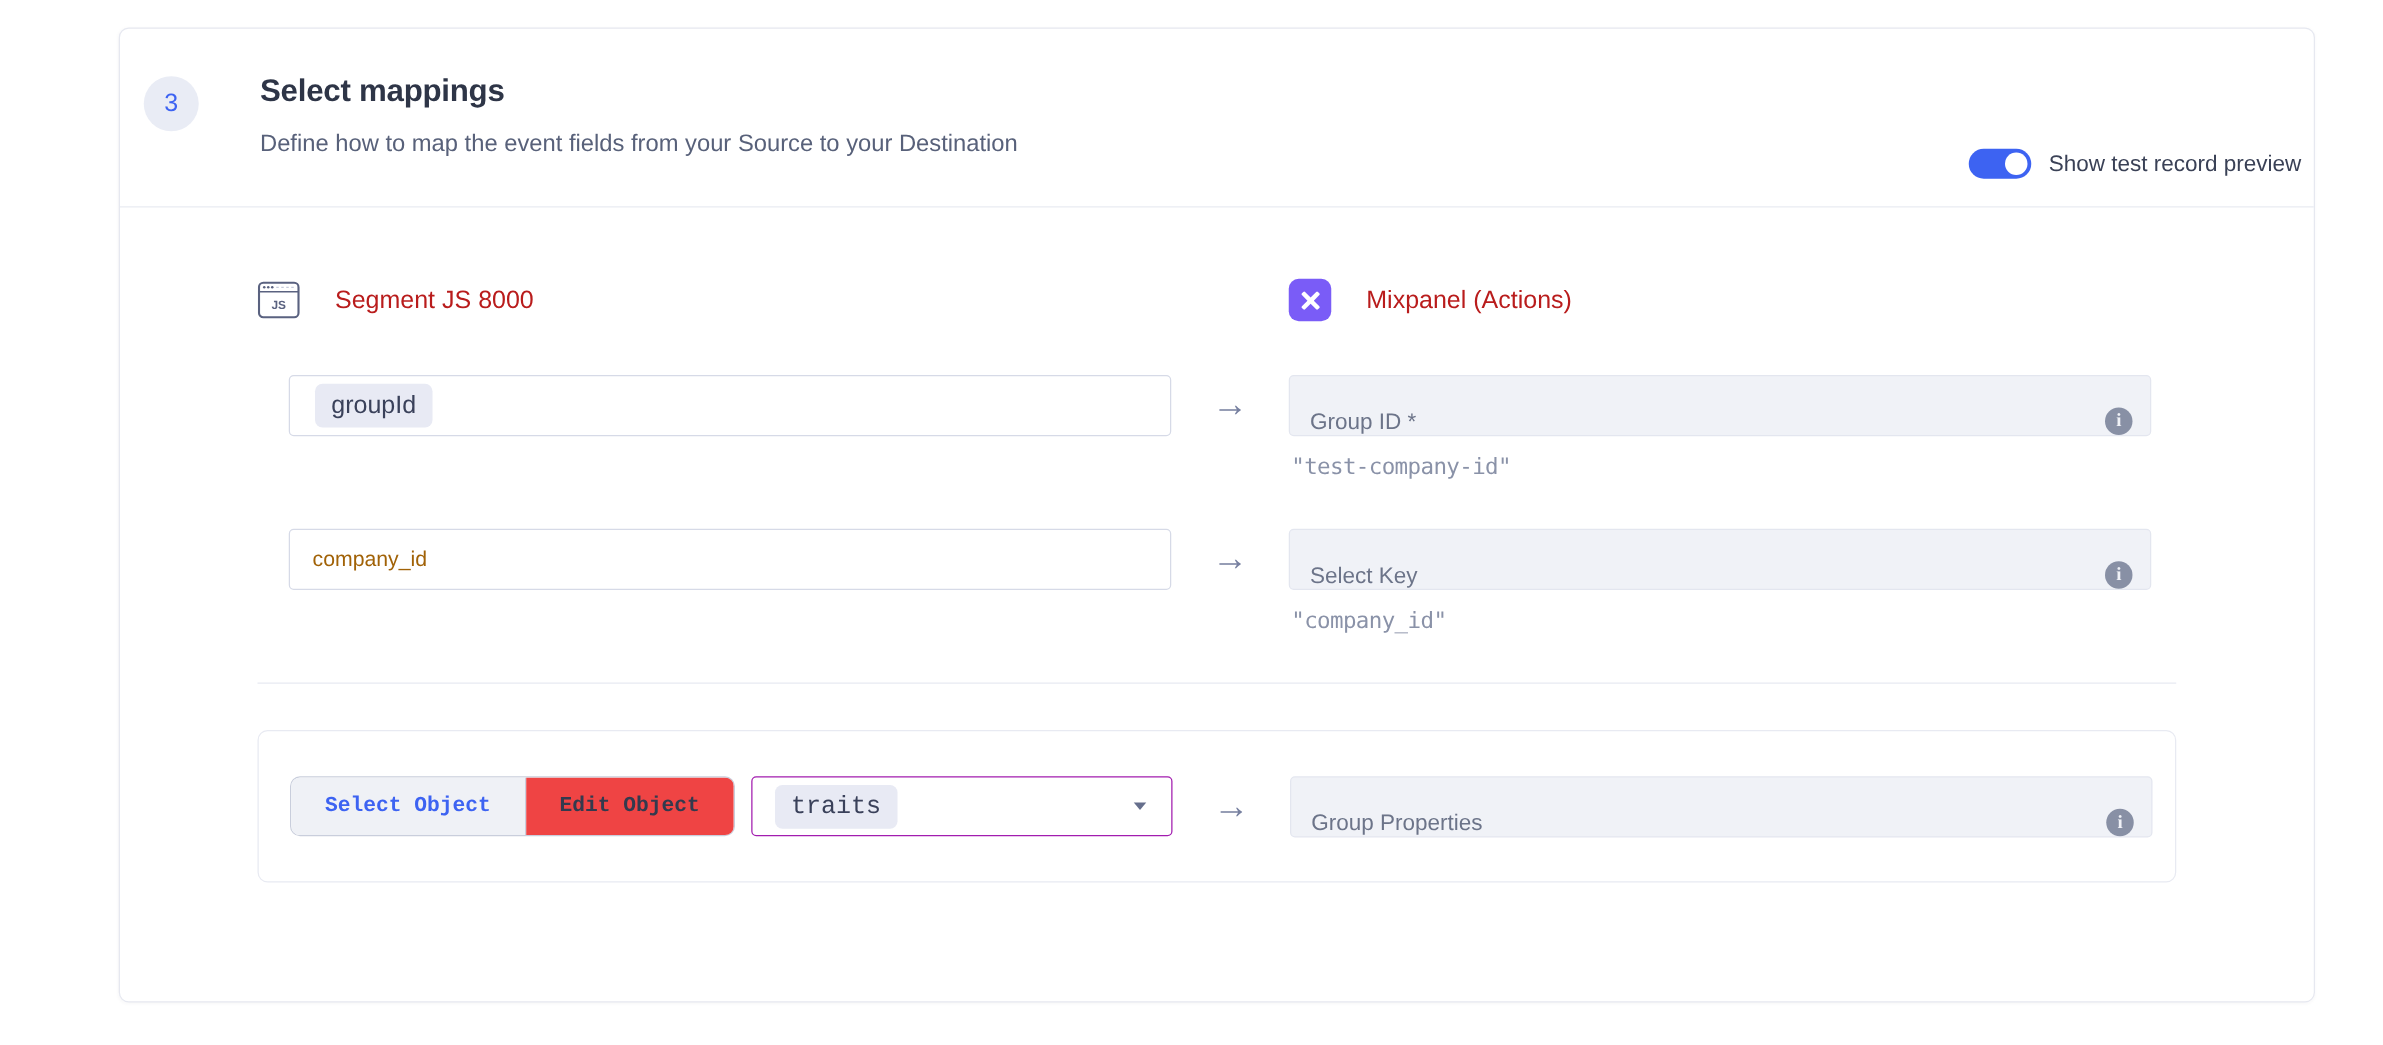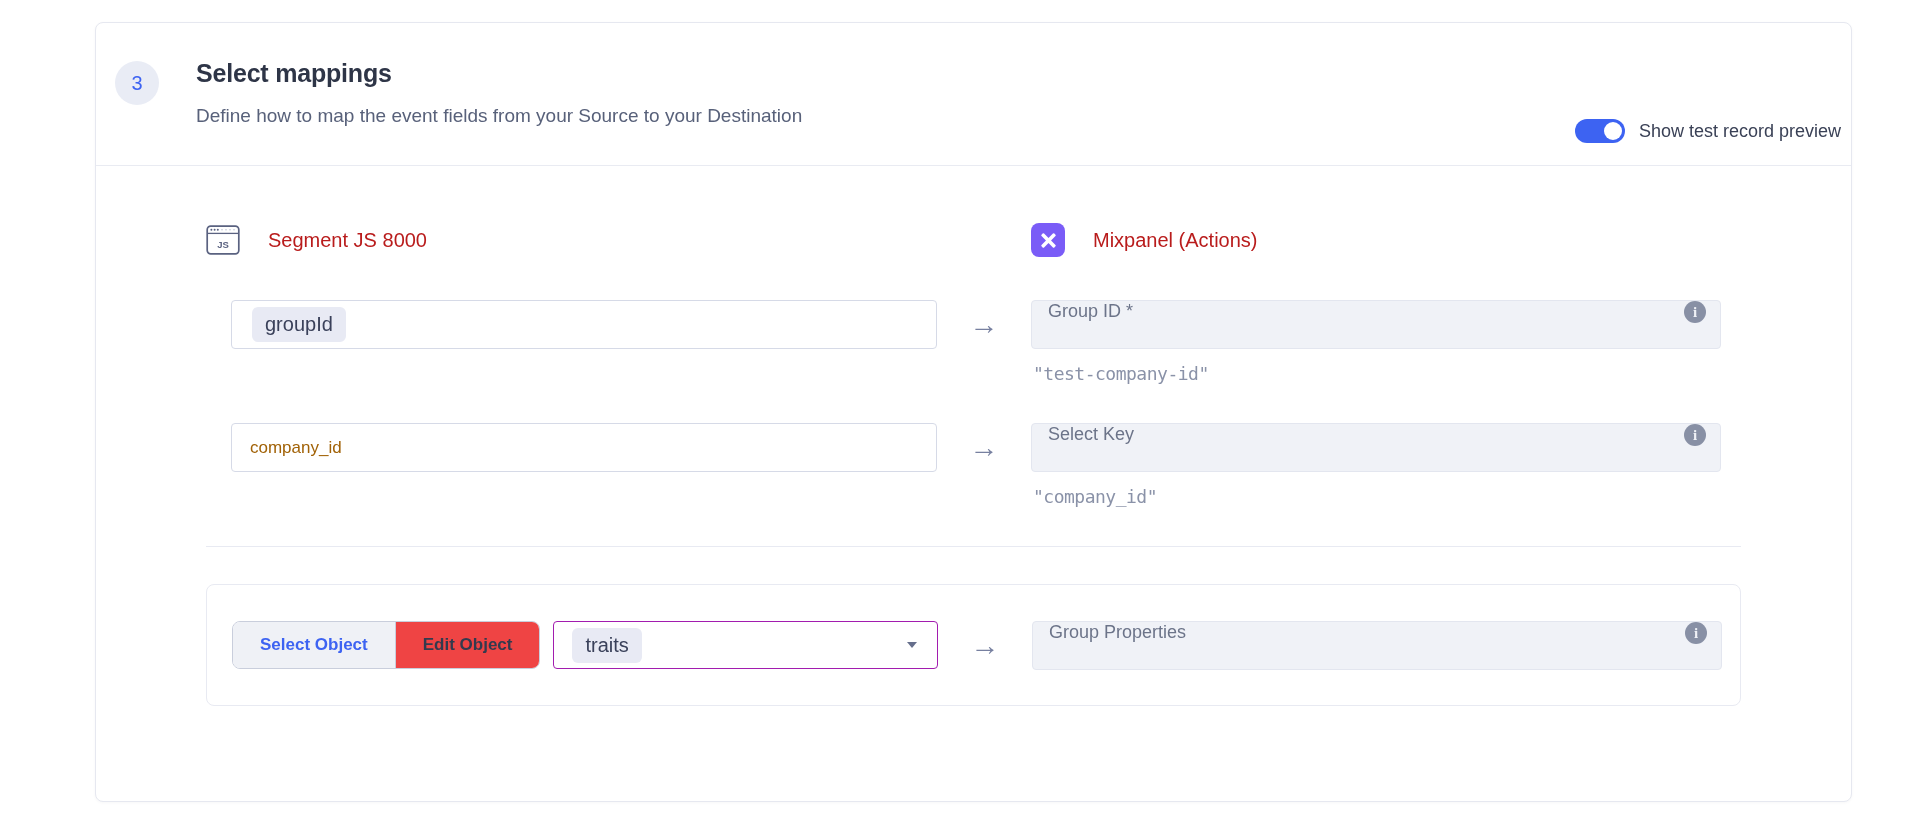--- a/index.html
+++ b/index.html
@@ -27,21 +27,21 @@
     border-bottom: 1px solid #E9EBF2;
   }
   .step-badge {
     position: absolute; left: 19px; top: 38px;
     width: 44px; height: 44px; border-radius: 50%;
     background: #E9ECF5;
     color: #3D63F2;
     font-size: 20px; font-weight: 500;
     display: flex; align-items: center; justify-content: center;
   }
-  .header-text { position: absolute; left: 100px; top: 36px; }
+  .header-text { position: absolute; left: 112px; top: 36px; }
   .page-title { font-size: 25px; font-weight: 700; color: #2E3547; letter-spacing: -0.2px; }
   .page-subtitle { margin-top: 17px; font-size: 19px; color: #58617A; }
 
   .toggle-row {
     position: absolute; right: 10px; bottom: 22px;
     display: flex; align-items: center; gap: 14px;
   }
   .toggle {
     position: relative;
     width: 50px; height: 24px; border-radius: 12px;
@@ -101,21 +101,21 @@
     font-size: 29px; color: #7780A0;
     line-height: 36px;
   }
   .cell-arrow-mid { padding-top: 6px; }
 
   .dest-field {
     height: 49px;
     background: #F0F2F7;
     border: 1px solid #E3E6EF;
     border-radius: 4px;
-    display: flex; align-items: flex-start;
+    display: flex; align-items: flex-end;
     padding: 0 14px 0 16px;
   }
   .dest-label { flex: 1; font-size: 18px; color: #6C7489; }
   .info-icon {
     width: 22px; height: 22px; border-radius: 50%;
     background: #8890A5;
     display: flex; align-items: center; justify-content: center;
     cursor: pointer; flex: 0 0 auto;
   }
   .info-i {
@@ -133,21 +133,21 @@
   .divider { border: none; border-top: 1px solid #E8EAF2; margin-top: 39px; }
 
   .object-box {
     margin-top: 37px;
     height: 122px;
     border: 1px solid #E8EAF2;
     border-radius: 8px;
     padding: 36px 25px 0 25px;
   }
   .object-grid { grid-template-columns: 706px 94px 690px; }
-  .object-left { display: flex; align-items: center; }
+  .object-left { display: flex; align-items: center; font-family: Liberation Mono, monospace; }
 
   .btn-group {
     display: flex; height: 48px;
     border: 1px solid #C9CEDC;
     border-radius: 8px;
     overflow: hidden;
     background: #ffffff;
     flex: 0 0 auto;
   }
   .btn-seg {

